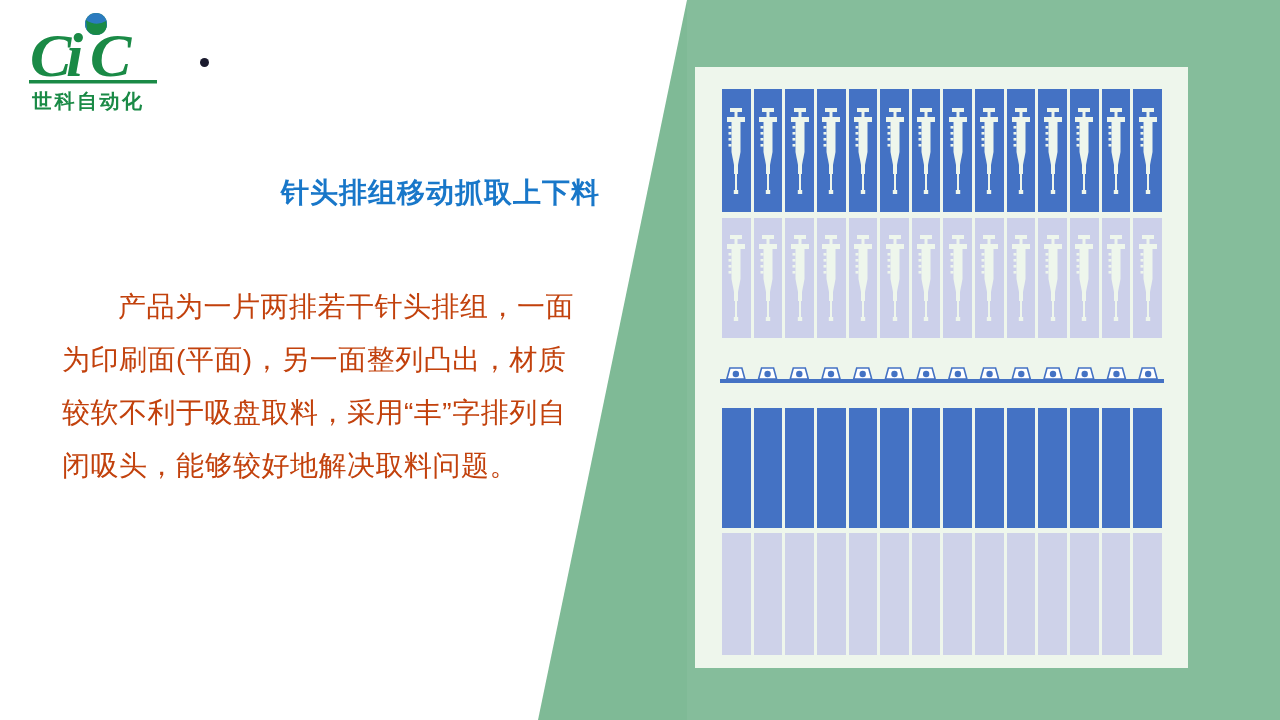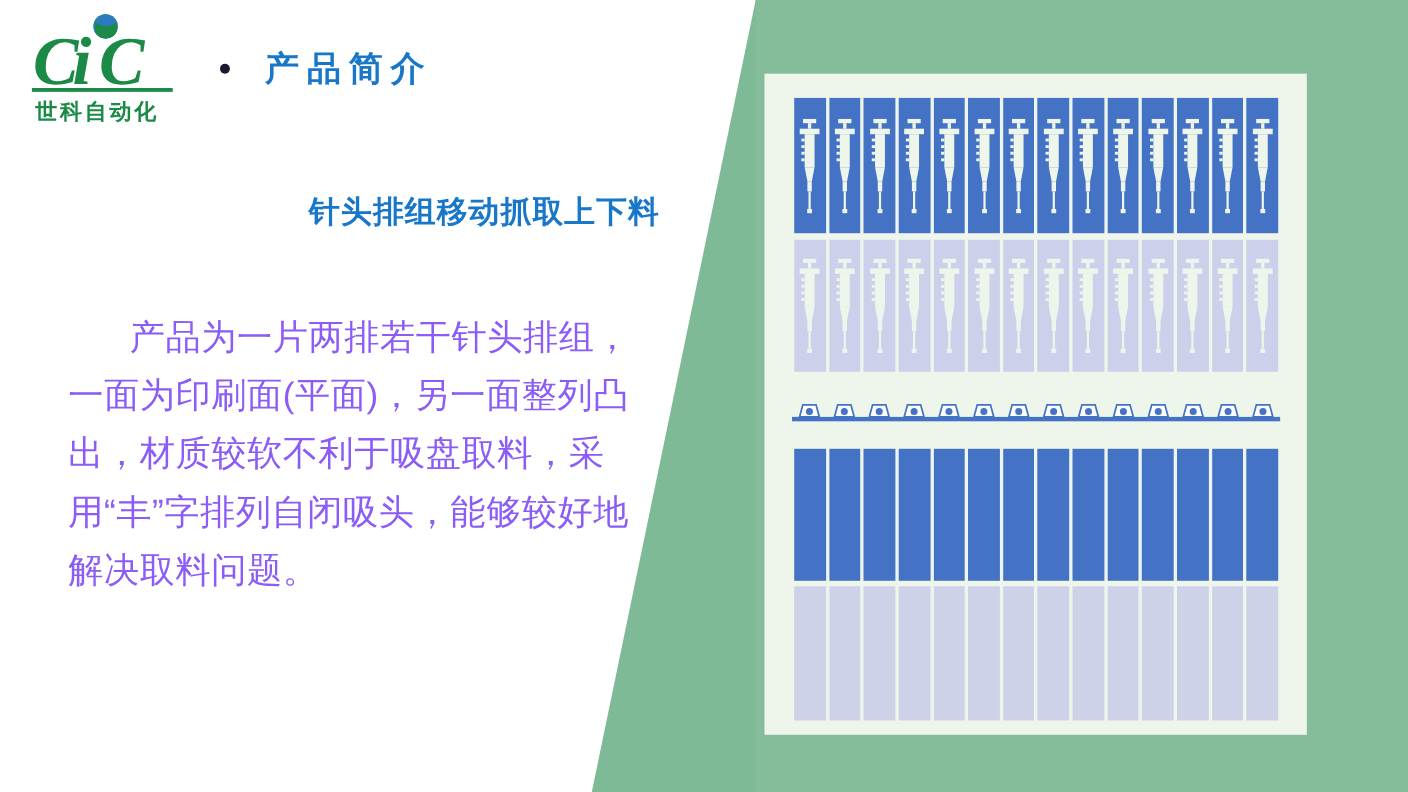--- a/index.html
+++ b/index.html
@@ -82,22 +82,22 @@
     font-weight: bold;
     color: #1877c9;
     letter-spacing: 1px;
     line-height: 1.2;
   }
   .body-text {
     position: absolute;
     top: 280px;
     left: 62px;
     width: 520px;
-    font-size: 32px;
-    color: #8b5cf6;
+    font-size: 28px;
+    color: #c2410c;
     line-height: 53px;
     letter-spacing: 0.5px;
     text-indent: 56px;
   }
 
   
   .panel {
     position: absolute;
     left: 695px;
     top: 67px;
@@ -181,21 +181,20 @@
 
         <text x="6" y="66" font-family="'Liberation Serif','DejaVu Serif',serif" font-size="62" font-style="italic" font-weight="bold" fill="#1a8a46">C</text>
         <text x="42" y="66" font-family="'Liberation Serif','DejaVu Serif',serif" font-size="62" font-style="italic" font-weight="bold" fill="#1a8a46">i</text>
         <text x="66" y="66" font-family="'Liberation Serif','DejaVu Serif',serif" font-size="62" font-style="italic" font-weight="bold" fill="#1a8a46">C</text>
         <rect x="5" y="70" width="128" height="3.5" fill="#1a8a46"></rect>
         <text x="8" y="98" font-family="'DejaVu Sans','Liberation Sans',sans-serif" font-size="20" font-weight="bold" letter-spacing="2.5" fill="#1a8a46">世科自动化</text>
       </svg>
     </div>
 
     <span class="title-bullet"></span>
-    <span class="title-text">产品简介</span>
   </div>
 
   <div class="subheading">针头排组移动抓取上下料</div>
   <div class="body-text">产品为一片两排若干针头排组，一面为印刷面(平面)，另一面整列凸出，材质较软不利于吸盘取料，采用“丰”字排列自闭吸头，能够较好地解决取料问题。</div>
 
   <div class="panel">
 
     <div class="grid-band band-syringe-blue">
         <div class="cell">
           <div class="syringe">

